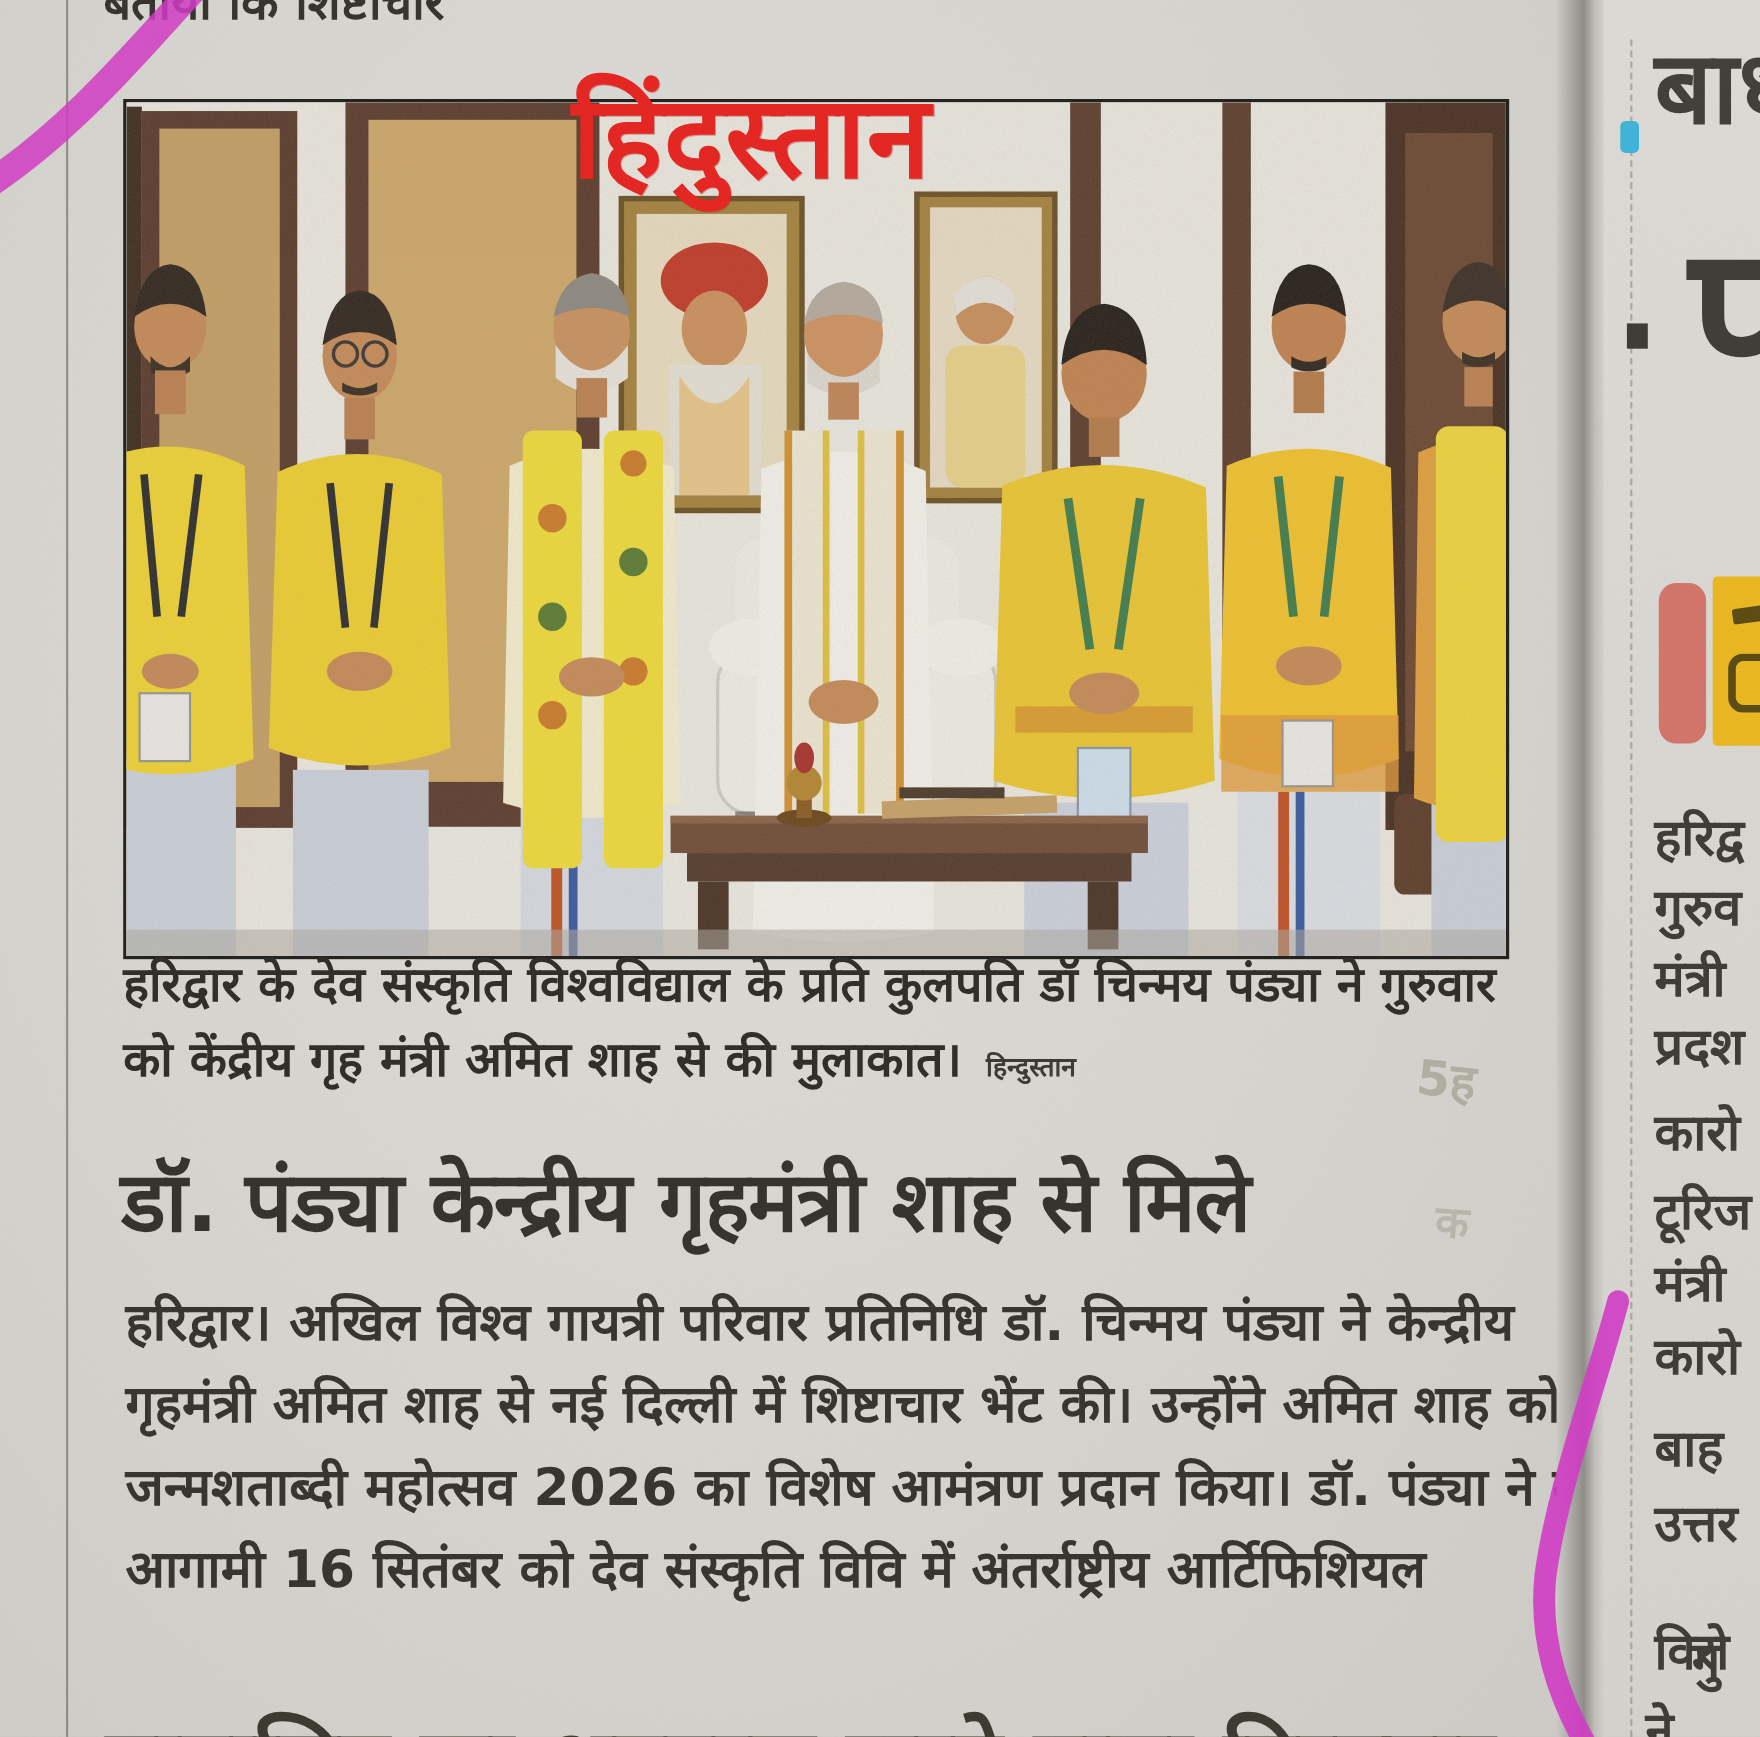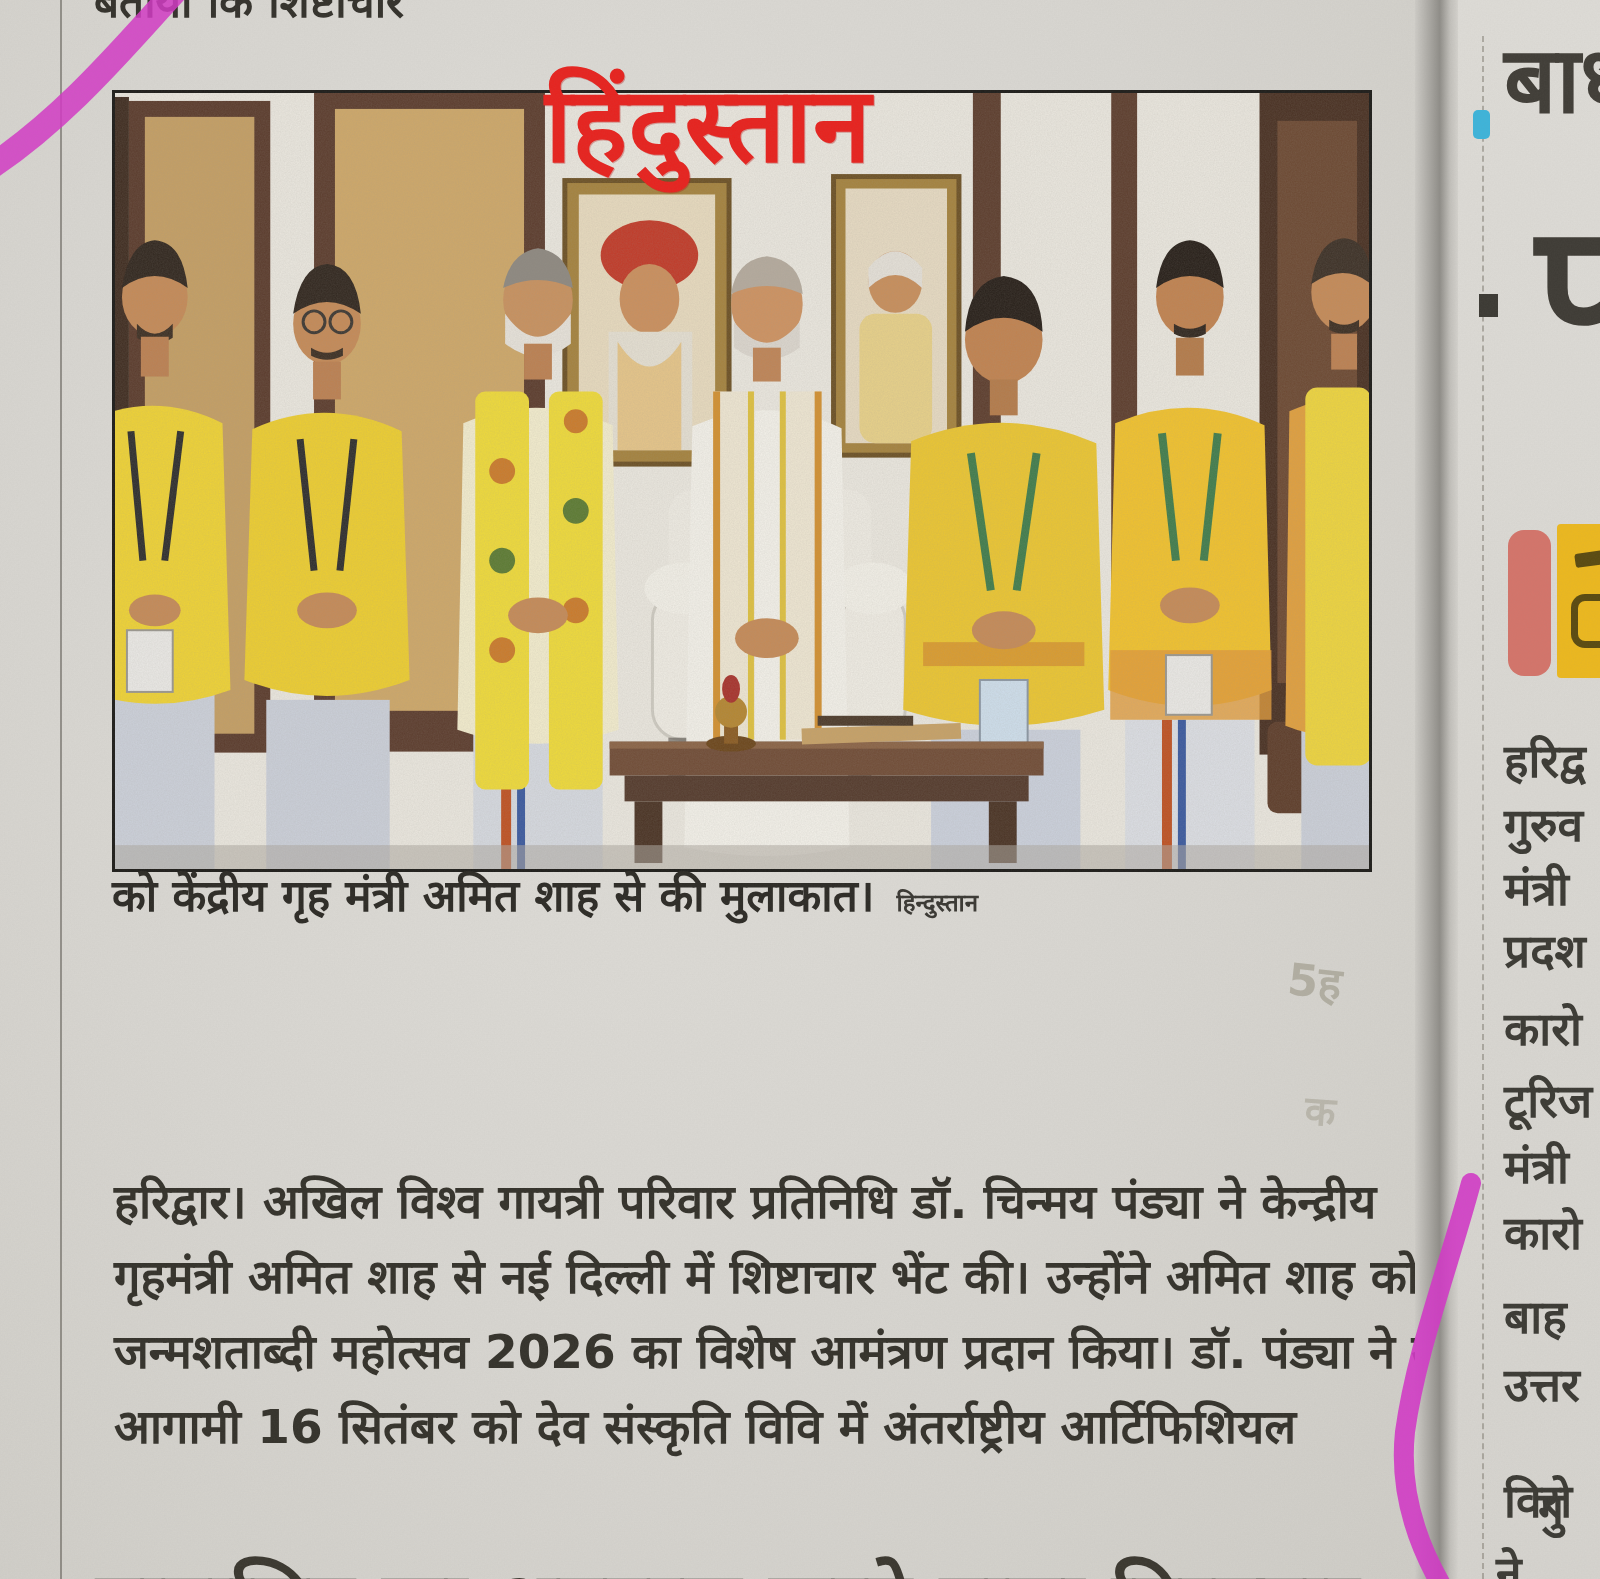--- a/index.html
+++ b/index.html
@@ -5,21 +5,21 @@
   html,body{margin:0;padding:0;background:#6e6c68;}
   #stage{position:relative;width:1600px;height:1579px;overflow:hidden;
          font-family:"DejaVu Sans",sans-serif;background:#b7b5b0;text-decoration:underline;}
   
   .main-page{position:absolute;left:0;top:0;width:1420px;height:1579px;
     background:radial-gradient(ellipse at 45% 35%, #e0ded9 0%, #d8d6d1 55%, #cfcdc7 100%);}
   .col-rule{position:absolute;left:60px;top:0;width:2px;height:1579px;background:#5a564e;opacity:.55;}
   
   .top-partial{position:absolute;left:94px;top:-30px;font-size:44px;font-weight:700;color:#33312b;white-space:nowrap;}
   .top-line{position:absolute;left:128px;top:16px;font-size:43px;font-weight:700;color:#33312b;white-space:nowrap;}
-  .masthead{position:absolute;left:545px;top:50px;font-size:104px;font-weight:800;
+  .masthead{position:absolute;left:520px;top:50px;font-size:104px;font-weight:800;
     color:#e7231f;z-index:6;letter-spacing:1px;text-shadow:1px 1px 0 rgba(180,20,20,.35);}
   
   .photo-wrap{position:absolute;left:112px;top:90px;width:1260px;height:782px;
     border:3px solid #201f1c;box-sizing:border-box;background:#ece9e1;z-index:2;}
   .photo-wrap svg{display:block;width:100%;height:100%;}
   
   .caption{position:absolute;left:112px;top:862px;width:1270px;color:#2d2b26;
     font-size:44px;font-weight:700;line-height:68px;z-index:3;}
   .credit{font-size:24px;font-weight:600;margin-left:22px;color:#3a3833;}
   
@@ -236,25 +236,27 @@
 
         <rect x="0" y="756" width="1260" height="24" fill="#aeaaa2" opacity=".55"></rect>
 
         <rect x="0" y="0" width="1260" height="780" filter="url(#g)" opacity=".45"></rect>
       </svg>
     </div>
 
     <div class="masthead">हिंदुस्तान</div>
 
     <div class="caption">
+      <div>हरिद्वार के देव संस्कृति विश्वविद्याल के प्रति कुलपति डॉ चिन्मय पंड्या ने गुरुवार</div>
       <div>
         <span>को केंद्रीय गृह मंत्री अमित शाह से की मुलाकात।</span><span class="credit">हिन्दुस्तान</span>
       </div>
     </div>
 
+    <div class="headline">डॉ. पंड्या केन्द्रीय गृहमंत्री शाह से मिले</div>
 
     <div class="body-line" style="top:1243px">गृहमंत्री अमित शाह से नई दिल्ली में शिष्टाचार भेंट की। उन्होंने अमित शाह को</div>
     <div class="body-line" style="top:1168px">हरिद्वार। अखिल विश्व गायत्री परिवार प्रतिनिधि डॉ. चिन्मय पंड्या ने केन्द्रीय</div>
     <div class="body-line" style="top:1318px">जन्मशताब्दी महोत्सव 2026 का विशेष आमंत्रण प्रदान किया।  डॉ. पंड्या ने उन्हें</div>
     <div class="body-line" style="top:1393px">आगामी 16 सितंबर को देव संस्कृति विवि में अंतर्राष्ट्रीय आर्टिफिशियल</div>
 
     <div class="bottom-headline">नाबालिग का अपहरण करने वाला गिरफ्तार</div>
 
     <div class="ghost" style="left:1288px;top:950px;font-size:44px;opacity:.5;transform:rotate(6deg)">5ह</div>
     <div class="ghost" style="left:1305px;top:1082px;font-size:40px;opacity:.38;transform:rotate(4deg)">क</div>

